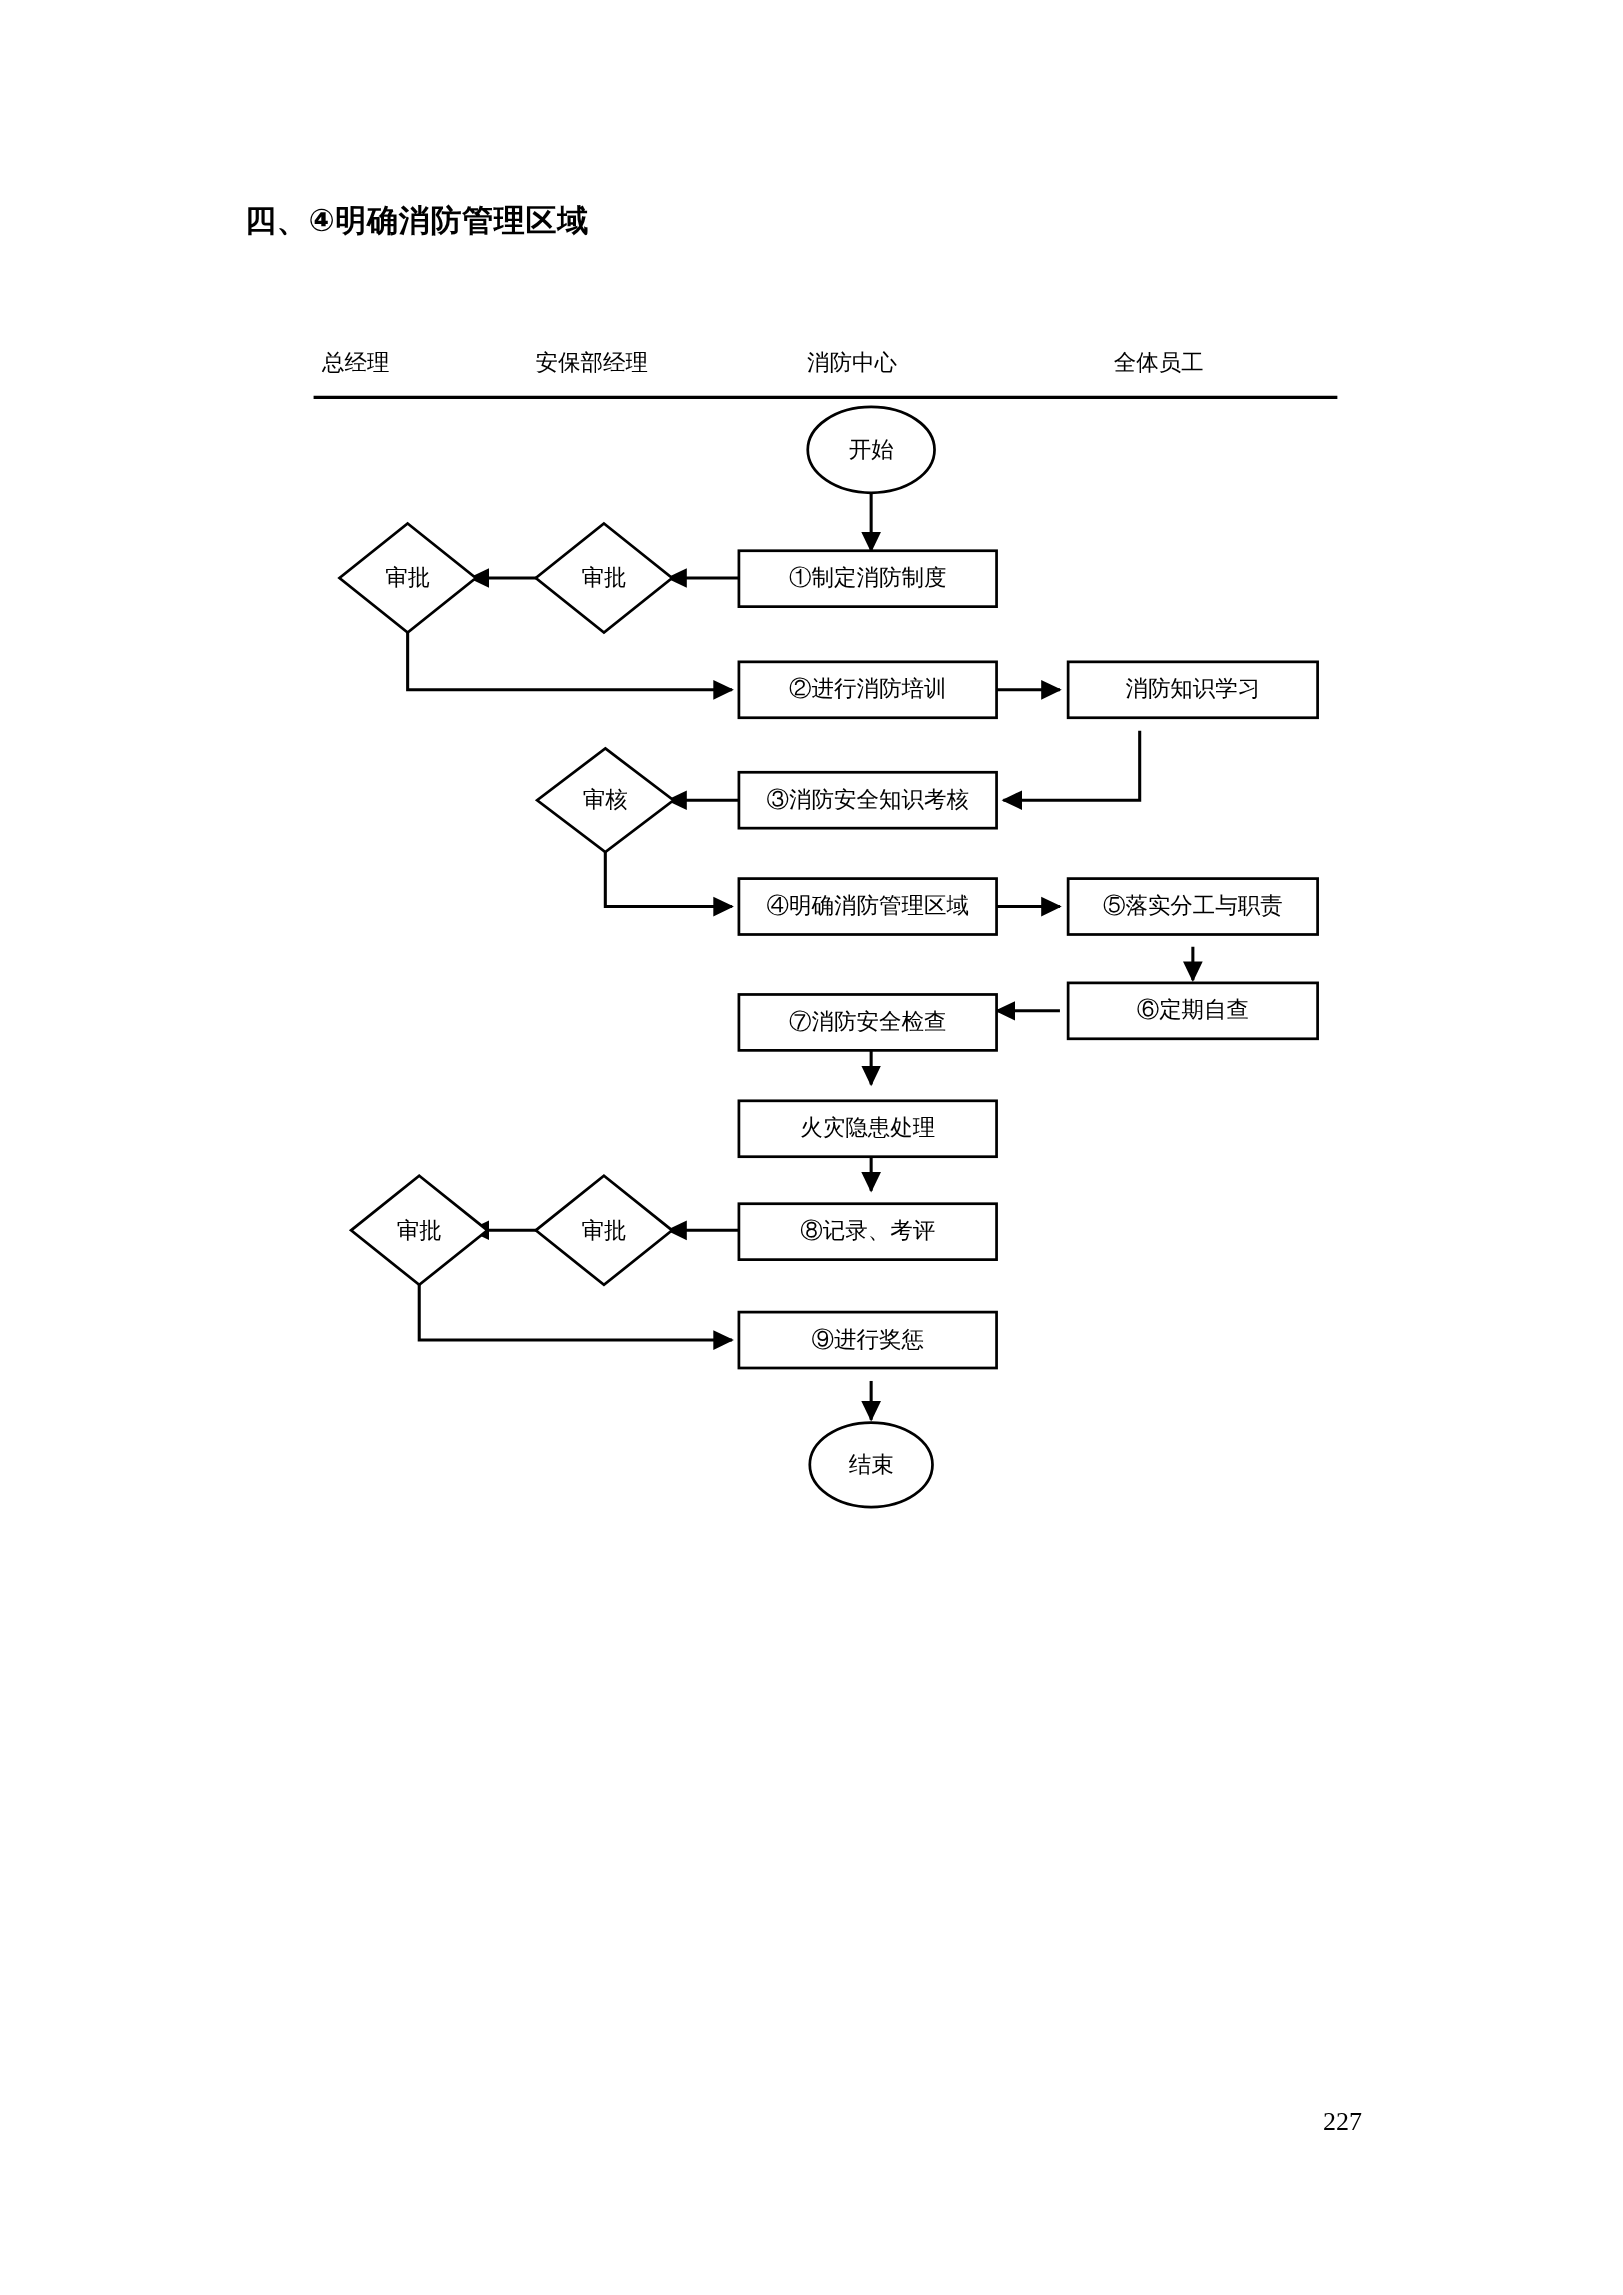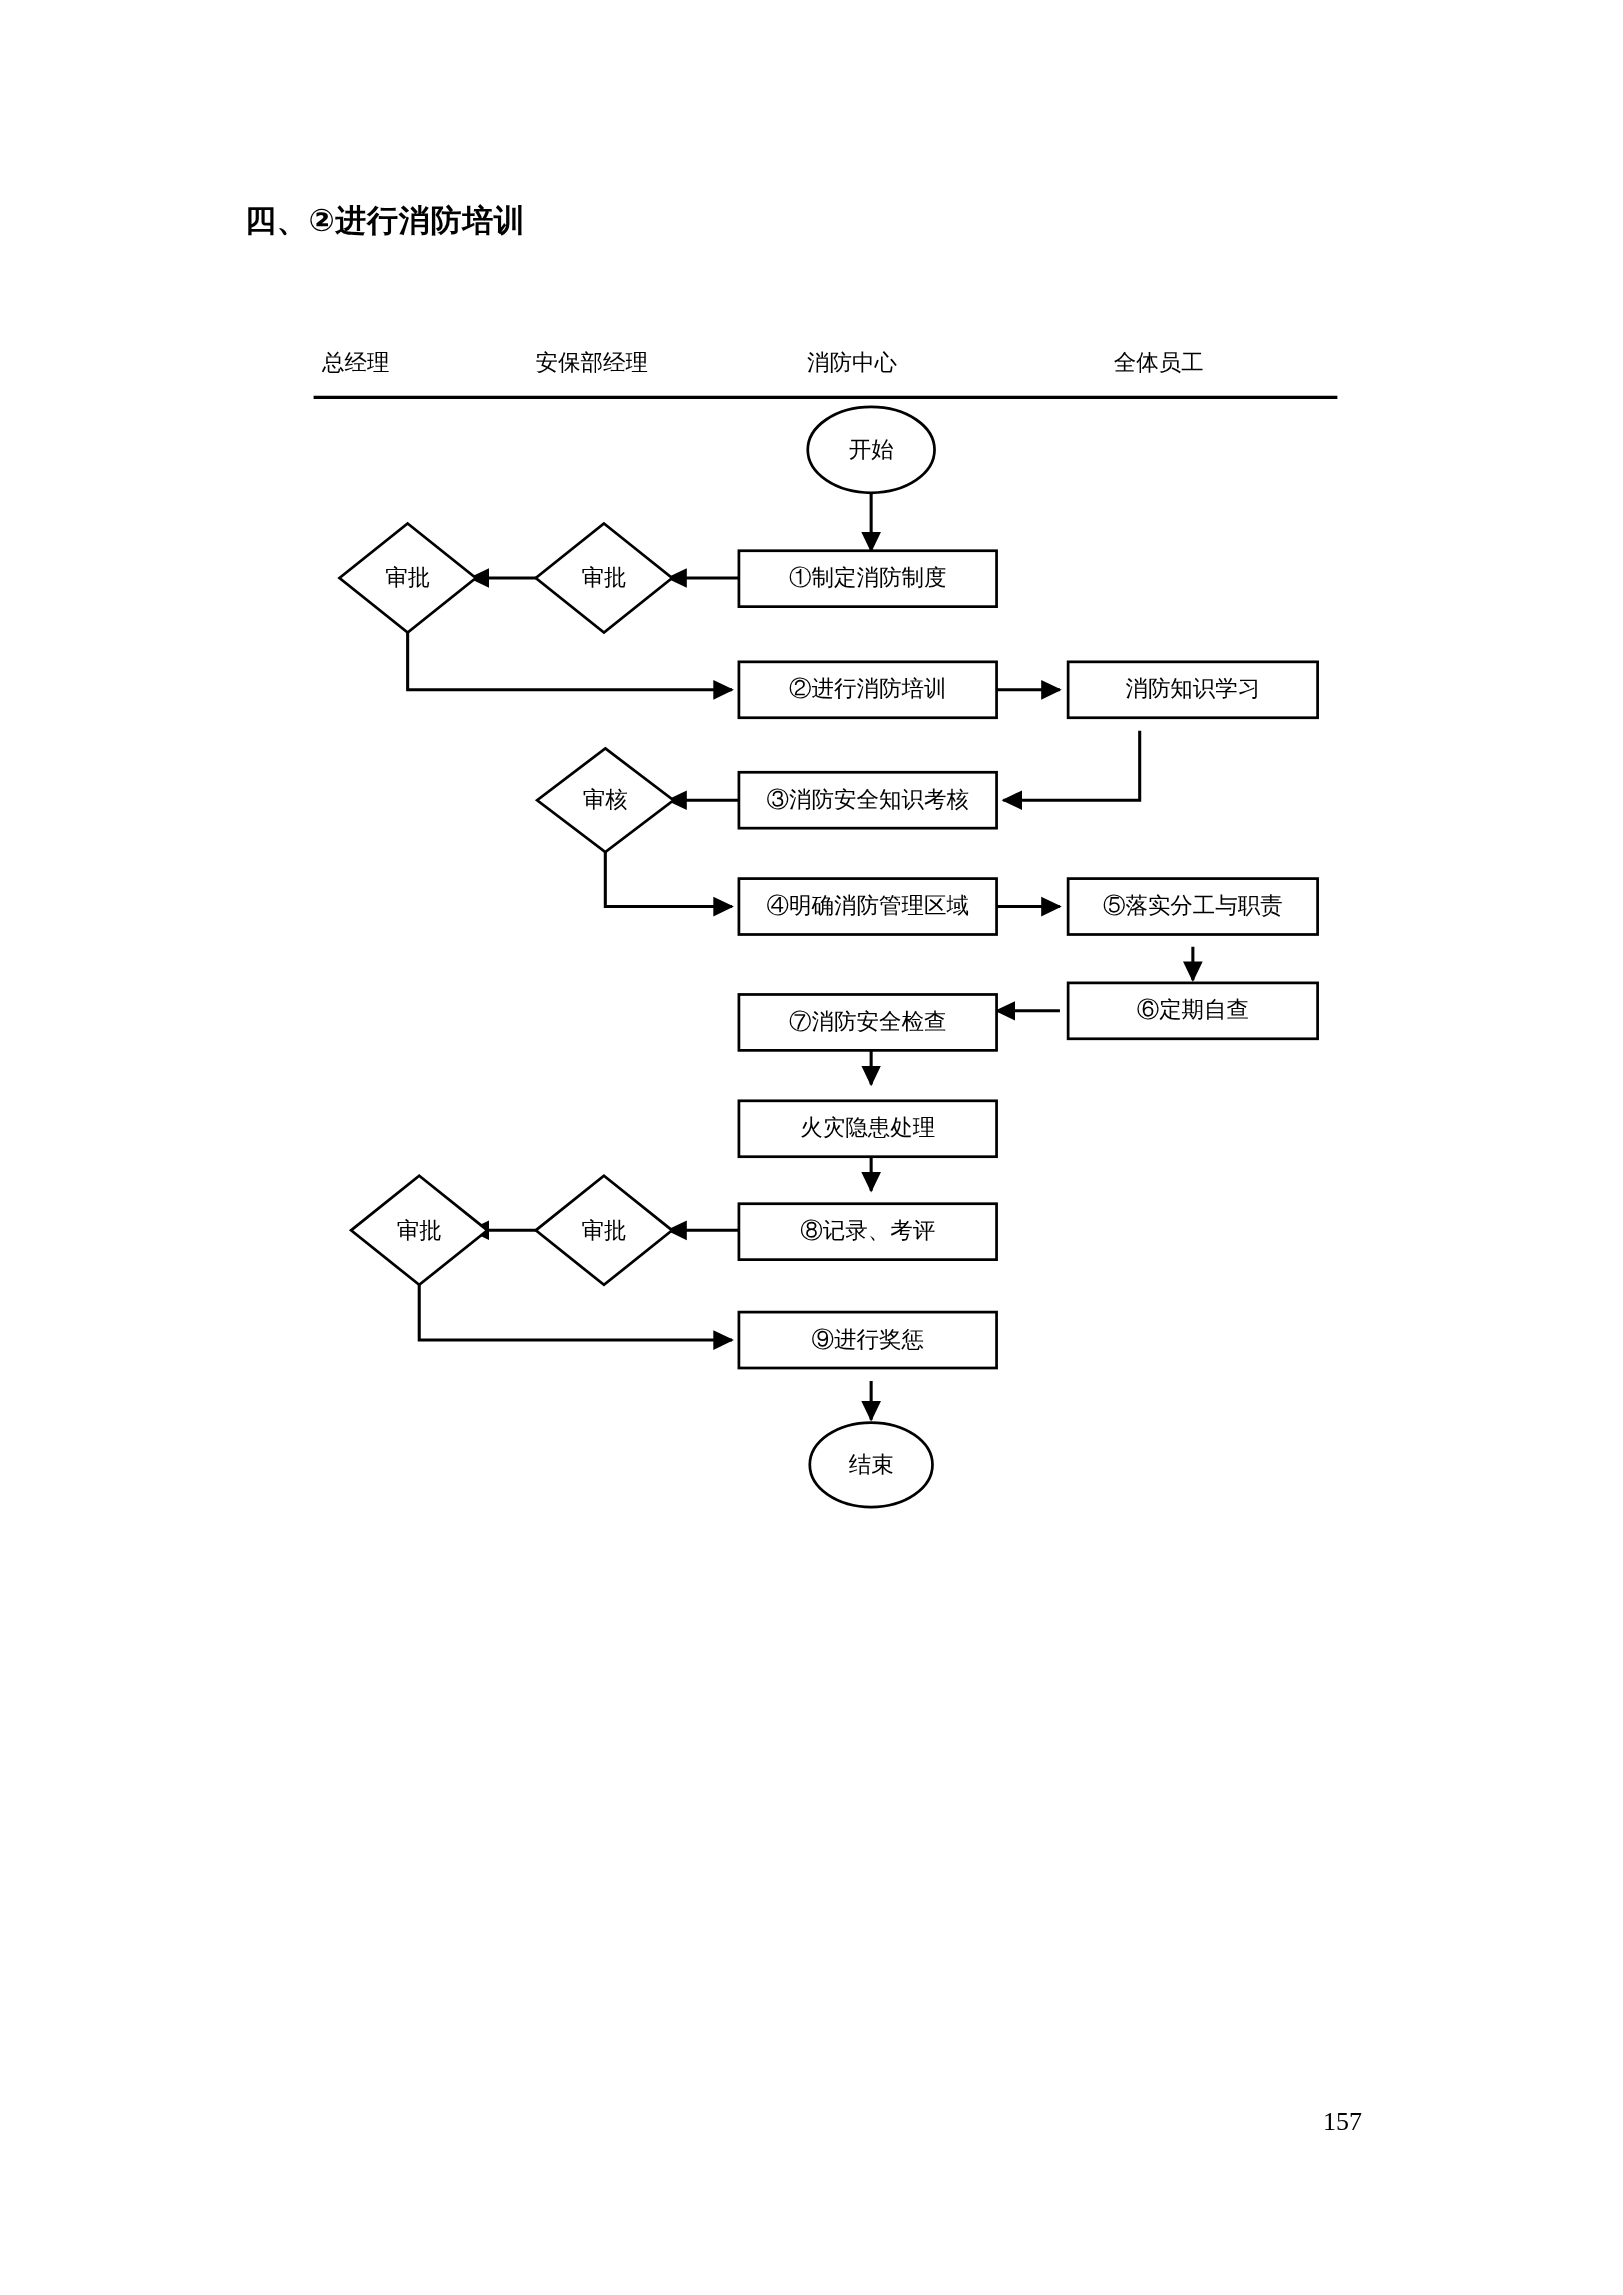--- a/index.html
+++ b/index.html
@@ -73,21 +73,21 @@
   .lane-rule {
     stroke: #000000;
     stroke-width: 5;
   }
 </style>
 </head>
 <body>
 
 <div class="page">
 
-  <div id="doc-title">四、②进行消防培训</div>
+  <div id="doc-title">四、④明确消防管理区域</div>
 
   <svg id="flow-svg" width="1623" height="2295" viewBox="0 0 2381 3367">
 
     <defs>
       <marker id="arrow" viewBox="0 0 12 12" refX="10.5" refY="6" markerWidth="7" markerHeight="7" orient="auto-start-reverse">
         <path d="M 0 0.5 L 11.5 6 L 0 11.5 z" fill="#000000"></path>
       </marker>
     </defs>
 
     <text class="lane-header-label" x="522" y="536">总经理</text>
@@ -216,16 +216,16 @@
       <text class="node-label" x="1273" y="1968">⑨进行奖惩</text>
     </g>
 
     <g>
       <ellipse class="shape oval" cx="1278" cy="2149" rx="90" ry="62"></ellipse>
       <text class="node-label" x="1278" y="2152">结束</text>
     </g>
 
   </svg>
 
-  <div id="page-number">157</div>
+  <div id="page-number">227</div>
 
 </div>
 
 
 </body></html>

